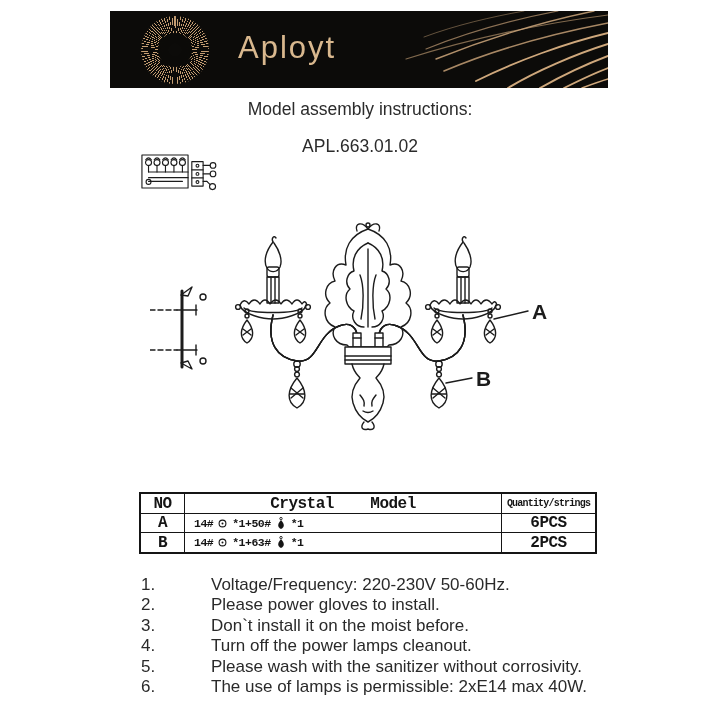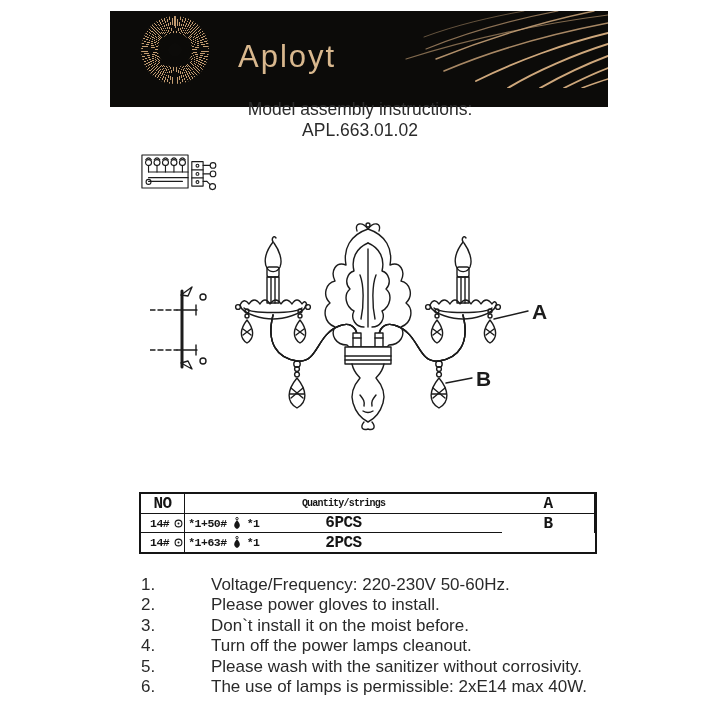--- a/index.html
+++ b/index.html
@@ -1,34 +1,34 @@
 <!DOCTYPE html>
 <html><head>
 <meta charset="utf-8">
 <style>
   html,body{margin:0;padding:0;}
   body{
     width:720px;height:720px;position:relative;background:#ffffff;
     font-family:"Liberation Sans",sans-serif;color:#262626;overflow:hidden;
   }
   
-  .banner{position:absolute;left:110px;top:11px;width:498px;height:96px;
+  .banner{position:absolute;left:110px;top:11px;width:498px;height:77px;
     background:#0c0b09;overflow:hidden;}
   .burst{position:absolute;left:31px;top:5px;width:68px;height:68px;border-radius:50%;
     background:repeating-conic-gradient(rgba(206,165,120,0.95) 0deg 1.3deg, rgba(12,11,9,0) 1.3deg 4.6deg);}
   .burst::after{content:"";position:absolute;left:17px;top:17px;width:34px;height:34px;
     border-radius:50%;background:#0c0b09;box-shadow:0 0 6px 2px rgba(12,11,9,0.9) inset;}
   .brand{position:absolute;left:128px;top:50%;transform:translateY(-56%);
     font-size:31px;letter-spacing:2px;color:#d9b88e;font-weight:400;}
   .rays{position:absolute;right:0;top:0;}
   .rays path{stroke:#cfa87c;fill:none;stroke-linecap:round;}
   
   .title-line{position:absolute;left:0;width:720px;text-align:center;
     font-size:17.5px;font-weight:500;color:#2b2b2b;}
-  .t1{top:99px;} .t2{top:120px;}
+  .t1{top:99px;} .t2{top:136px;}
   
   .wiring{position:absolute;left:141px;top:152px;}
   .main-drawing{position:absolute;left:150px;top:215px;}
   .main-drawing path,.main-drawing line,.main-drawing rect,.main-drawing circle,.main-drawing ellipse,
   .wiring path,.wiring line,.wiring rect,.wiring circle{
     stroke:#1c1c1c;fill:none;stroke-width:1.4;stroke-linecap:round;stroke-linejoin:round;}
   .wiring path,.wiring line,.wiring rect,.wiring circle{stroke-width:1.2;}
   .fillb{fill:#1c1c1c;stroke:none;}
   .arm-outer{stroke-width:8;}
   .arm-inner{stroke:#ffffff;stroke-width:5.2;}
@@ -257,20 +257,21 @@
   </g>
 
   <line class="thick" x1="344" y1="104" x2="378" y2="96"></line>
   <text class="dlabel" x="382" y="104">A</text>
   <line class="thick" x1="296" y1="168" x2="322" y2="163"></line>
   <text class="dlabel" x="326" y="171">B</text>
 </svg>
 
 <div class="ctable">
   <div class="cell">NO</div>
+  <div class="cell pre">Crystal    Model</div>
   <div class="cell qhead last-col">Quantity/strings</div>
 
   <div class="cell">A</div>
   <div class="cell model">
     <span>14#</span>
     <svg class="crystal-ico" width="9" height="9" viewBox="0 0 9 9">
       <circle cx="4.5" cy="4.5" r="3.4" fill="none" stroke="#151515" stroke-width="1.1"></circle>
       <circle cx="4.5" cy="4.5" r="1" fill="#151515"></circle>
     </svg>
     <span>*1+50#</span>

